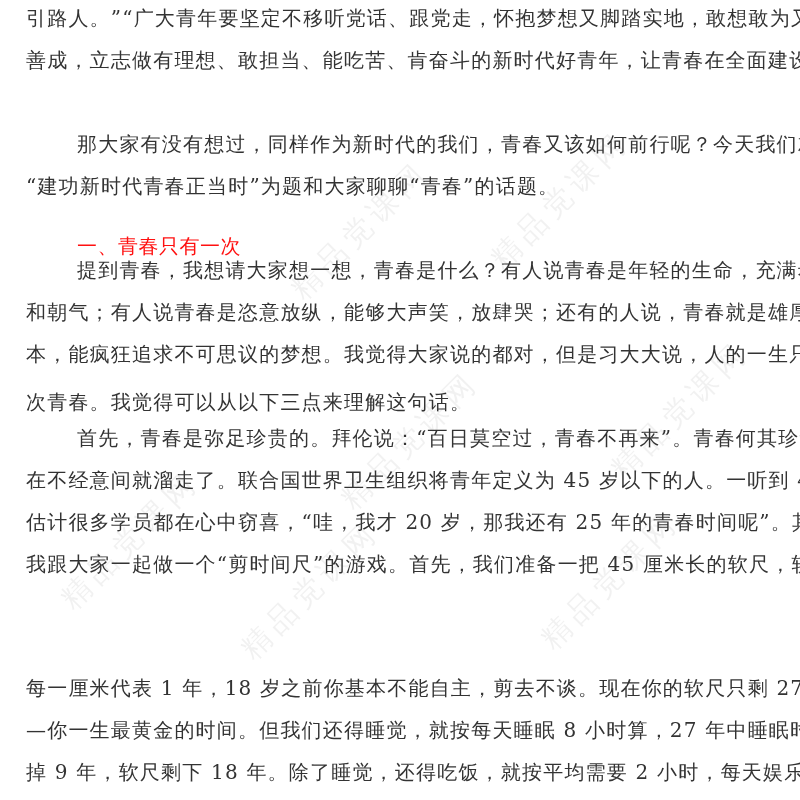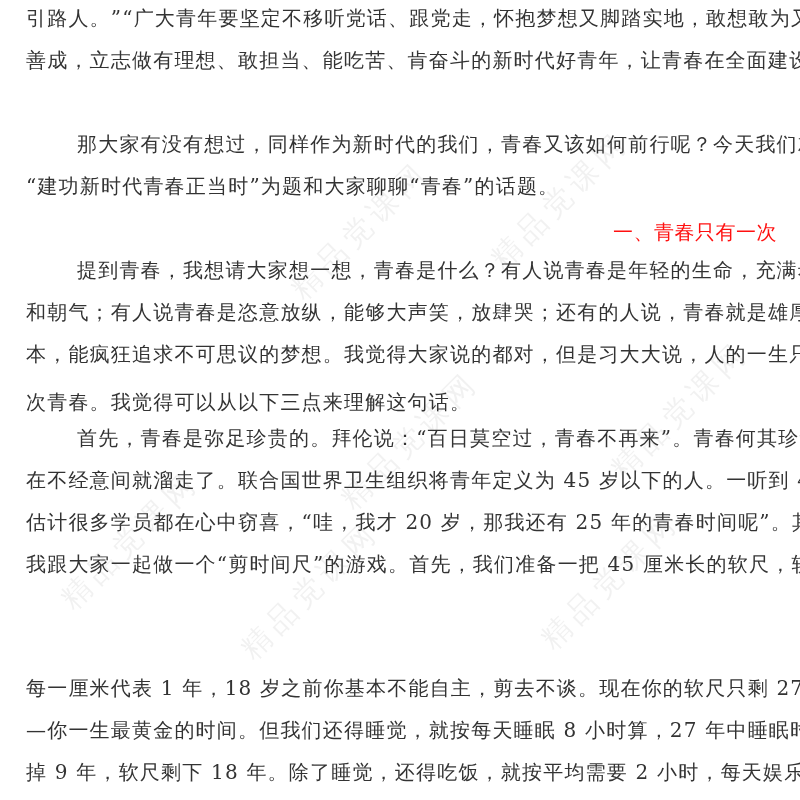--- a/index.html
+++ b/index.html
@@ -67,21 +67,21 @@
   <div class="watermark" style="left:40px; top:520px;">精品党课网</div>
   <div class="watermark" style="left:320px; top:420px;">精品党课网</div>
   <div class="watermark" style="left:590px; top:390px;">精品党课网</div>
   <div class="watermark" style="left:220px; top:570px;">精品党课网</div>
   <div class="watermark" style="left:520px; top:560px;">精品党课网</div>
 
   <div class="line" style="top:4px;">引路人。”“广大青年要坚定不移听党话、跟党走，怀抱梦想又脚踏实地，敢想敢为又善作</div>
   <div class="line" style="top:46px;">善成，立志做有理想、敢担当、能吃苦、肯奋斗的新时代好青年，让青春在全面建设社会</div>
   <div class="line indent" style="top:130px;">那大家有没有想过，同样作为新时代的我们，青春又该如何前行呢？今天我们就以</div>
   <div class="line" style="top:172px;">“建功新时代青春正当时”为题和大家聊聊“青春”的话题。</div>
-  <div class="line indent heading" style="top:218px;text-align:right;">一、青春只有一次</div>
+  <div class="line indent heading" style="top:232px;">一、青春只有一次</div>
   <div class="line indent" style="top:256px;">提到青春，我想请大家想一想，青春是什么？有人说青春是年轻的生命，充满希望</div>
   <div class="line" style="top:298px;">和朝气；有人说青春是恣意放纵，能够大声笑，放肆哭；还有的人说，青春就是雄厚的资</div>
   <div class="line" style="top:340px;">本，能疯狂追求不可思议的梦想。我觉得大家说的都对，但是习大大说，人的一生只有一</div>
   <div class="line" style="top:388px;">次青春。我觉得可以从以下三点来理解这句话。</div>
   <div class="line indent" style="top:424px;">首先，青春是弥足珍贵的。拜伦说：“百日莫空过，青春不再来”。青春何其珍贵，</div>
   <div class="line" style="top:466px;">在不经意间就溜走了。联合国世界卫生组织将青年定义为 45 岁以下的人。一听到 45 岁，</div>
   <div class="line" style="top:508px;">估计很多学员都在心中窃喜，“哇，我才 20 岁，那我还有 25 年的青春时间呢”。其实不然，</div>
   <div class="line" style="top:550px;">我跟大家一起做一个“剪时间尺”的游戏。首先，我们准备一把 45 厘米长的软尺，软尺的</div>
 
   <div class="page-gap"></div>

